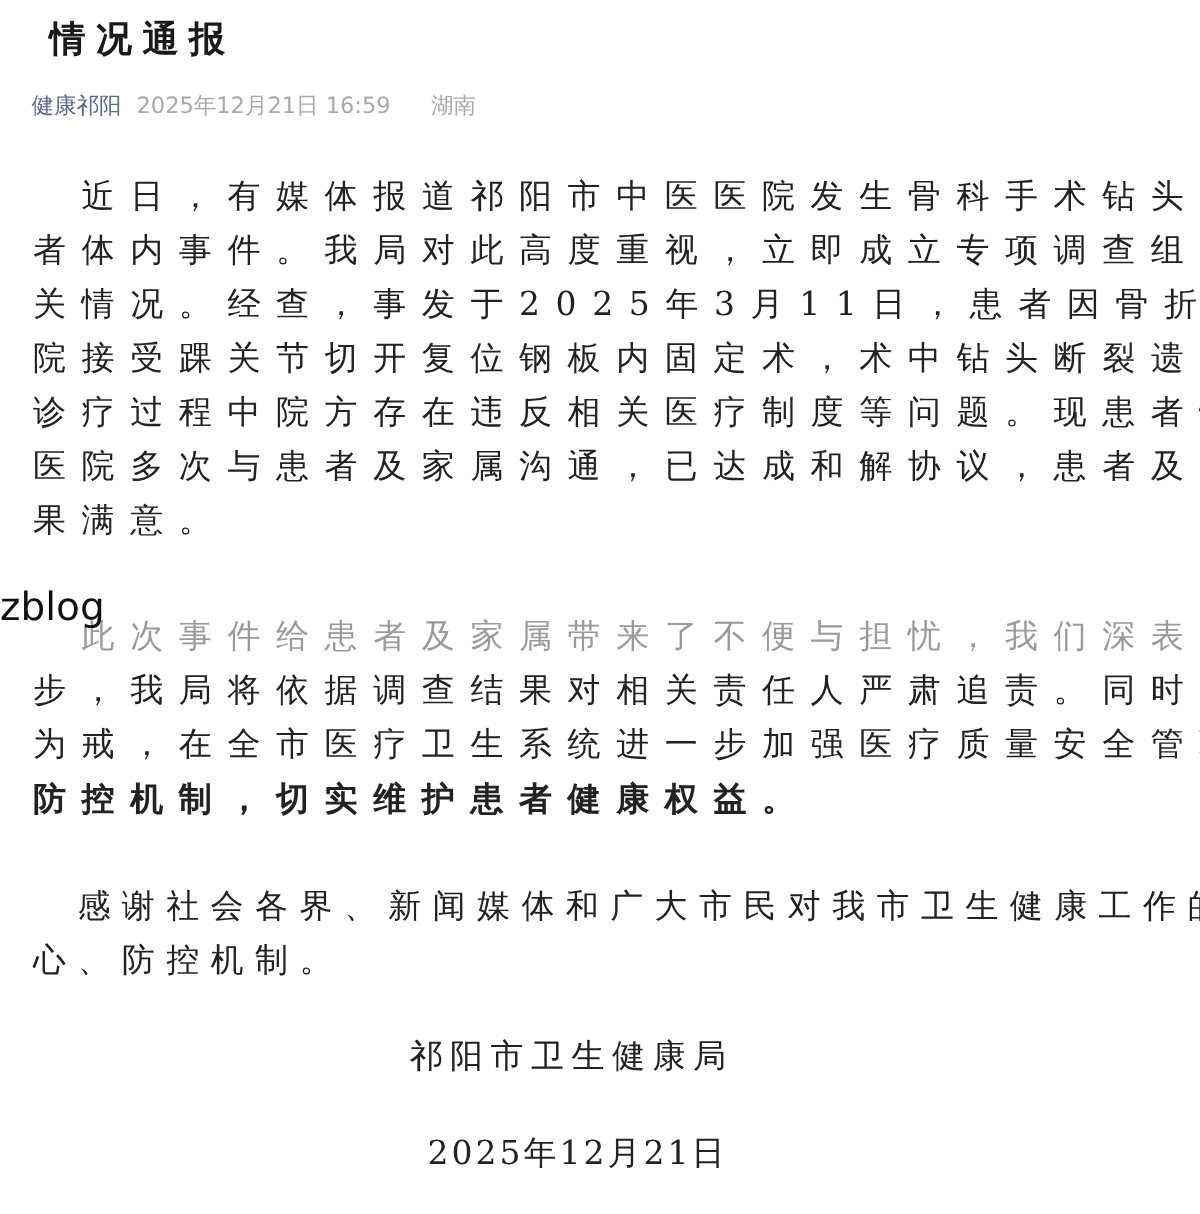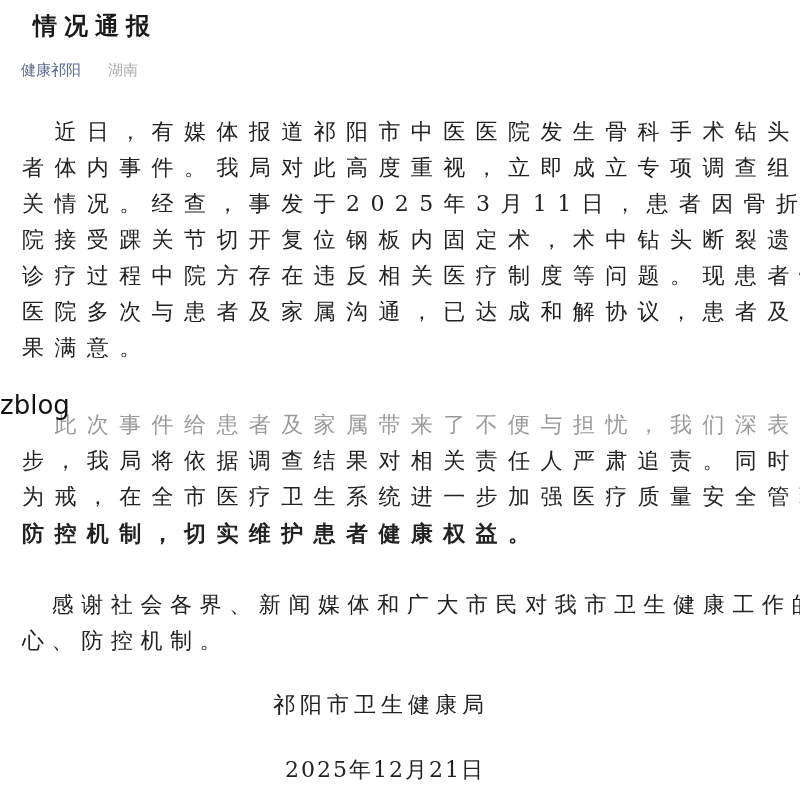--- a/index.html
+++ b/index.html
@@ -78,20 +78,21 @@
       white-space: nowrap;
     }
   </style>
 </head>
 <body>
 
 <div class="title">情况通报</div>
 
 <div class="meta">
   <span class="source">健康祁阳</span>
+  <span class="time">2025年12月21日 16:59</span>
   <span class="place">湖南</span>
 </div>
 
 <div class="doc">
 
   <div>
     <div class="line" style="left:22px; top:117px;">　近日，有媒体报道祁阳市中医医院发生骨科手术钻头断裂遗留患</div>
     <div class="line" style="left:22px; top:153px;">者体内事件。我局对此高度重视，立即成立专项调查组，全面核查相</div>
     <div class="line" style="left:22px; top:189px;">关情况。经查，事发于2025年3月11日，患者因骨折在祁阳市中医医</div>
     <div class="line" style="left:22px; top:225px;">院接受踝关节切开复位钢板内固定术，术中钻头断裂遗留患者体内。</div>

